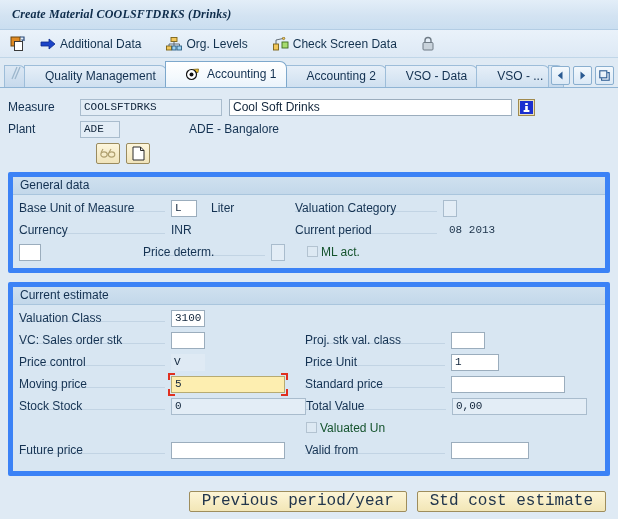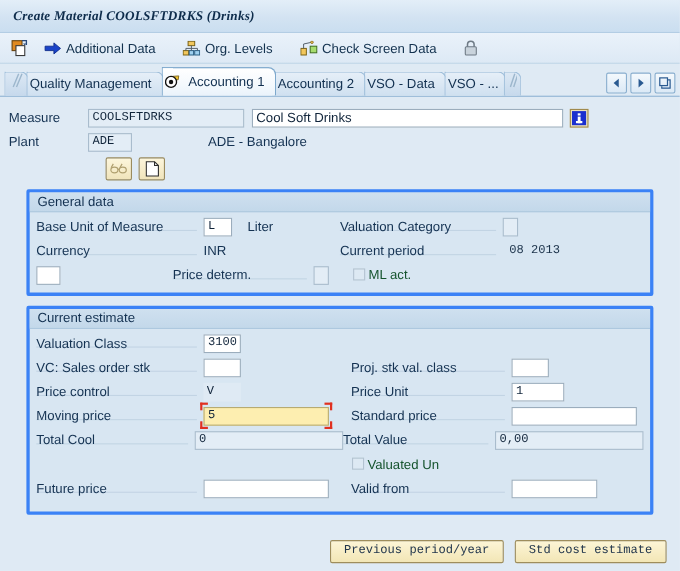--- a/index.html
+++ b/index.html
@@ -45,21 +45,21 @@
 
   
   .tabstrip{
     position:relative;height:26px;margin-top:3px;
     border-bottom:1px solid #8fb4d4;
     background:transparent;
   }
   .tabs{position:absolute;left:4px;bottom:0;display:flex;align-items:flex-end;height:26px;}
   .tab{
     position:relative;height:21px;line-height:21px;
-    padding:0 10px 0 2px;margin-right:-2px;
+    padding:0 10px 0 20px;margin-right:-2px;
     font-size:12px;color:#123050;white-space:nowrap;
     background:linear-gradient(to bottom,#e6eff8,#cfe0f0);
     border:1px solid #9dbdd9;border-bottom:none;
     border-radius:0 7px 0 0;
     transform:skewX(0deg);
     cursor:default;
   }
   .tab .lbl{display:inline-block;}
   .tab.active{
     height:25px;line-height:24px;
@@ -110,21 +110,21 @@
   }
   .sqbtn{
     width:24px;height:21px;box-sizing:border-box;
     border:1px solid #9a8b5e;border-radius:2px;
     background:linear-gradient(to bottom,#fdf6dc,#f0e4bb);
     display:flex;align-items:center;justify-content:center;cursor:default;
   }
 
   
   .group{
-    margin:0 24px;border:3px solid #3b82f6;background:#d8e6f2;
+    margin:0 8px;border:5px solid #3b82f6;background:#d8e6f2;
     border-radius:2px;
   }
   .group-hdr{
     height:17px;line-height:17px;padding-left:7px;
     background:linear-gradient(to bottom,#cfe0ef,#c3d8ea);
     border-bottom:1px solid #a9c5dd;
     font-size:12px;color:#123050;
   }
   .group-body{padding:2px 6px 5px 6px;}
   .grow{display:flex;align-items:center;height:22px;}
@@ -141,21 +141,21 @@
   }
   .chk.dis{border-color:#b3c3d1;background:#dde9f3;}
   .dimtxt{color:#14532d;}
 
   
   .footer{position:absolute;left:0;right:0;bottom:7px;display:flex;justify-content:flex-end;padding-right:12px;gap:10px;}
   .fbtn{
     height:21px;line-height:19px;box-sizing:border-box;
     padding:0 12px;border:1px solid #9e8d5c;border-radius:2px;
     background:linear-gradient(to bottom,#fdf5d6,#f2e6b6);
-    font-family:"Liberation Mono",monospace;font-size:11px;color:#22364c;
+    font-family:"Liberation Mono",monospace;font-size:16px;color:#22364c;
     white-space:nowrap;cursor:default;text-align:center;
   }
 </style>
 </head>
 <body>
 
 <div class="app">
 
   <div class="titlebar">
     <div class="ttl">Create Material COOLSFTDRKS (Drinks)</div>
@@ -424,21 +424,21 @@
         <div class="lcell" style="width:146px;margin-left:20px;">
           <div class="und"></div>
           <span class="lab">Standard price</span>
         </div>
         <input class="fld" style="width: 114px;" value="">
       </div>
 
       <div class="grow">
         <div class="lcell" style="width:152px;">
           <div class="und"></div>
-          <span class="lab">Total Cool</span>
+          <span class="lab">Stock Stock</span>
         </div>
         <input class="fld ro" style="width: 135px;" readonly="" value="0">
         <div class="lcell" style="width:146px;">
           <div class="und"></div>
           <span class="lab">Total Value</span>
         </div>
         <input class="fld ro" style="width: 135px;" readonly="" value="0,00">
       </div>
 
       <div class="grow">

